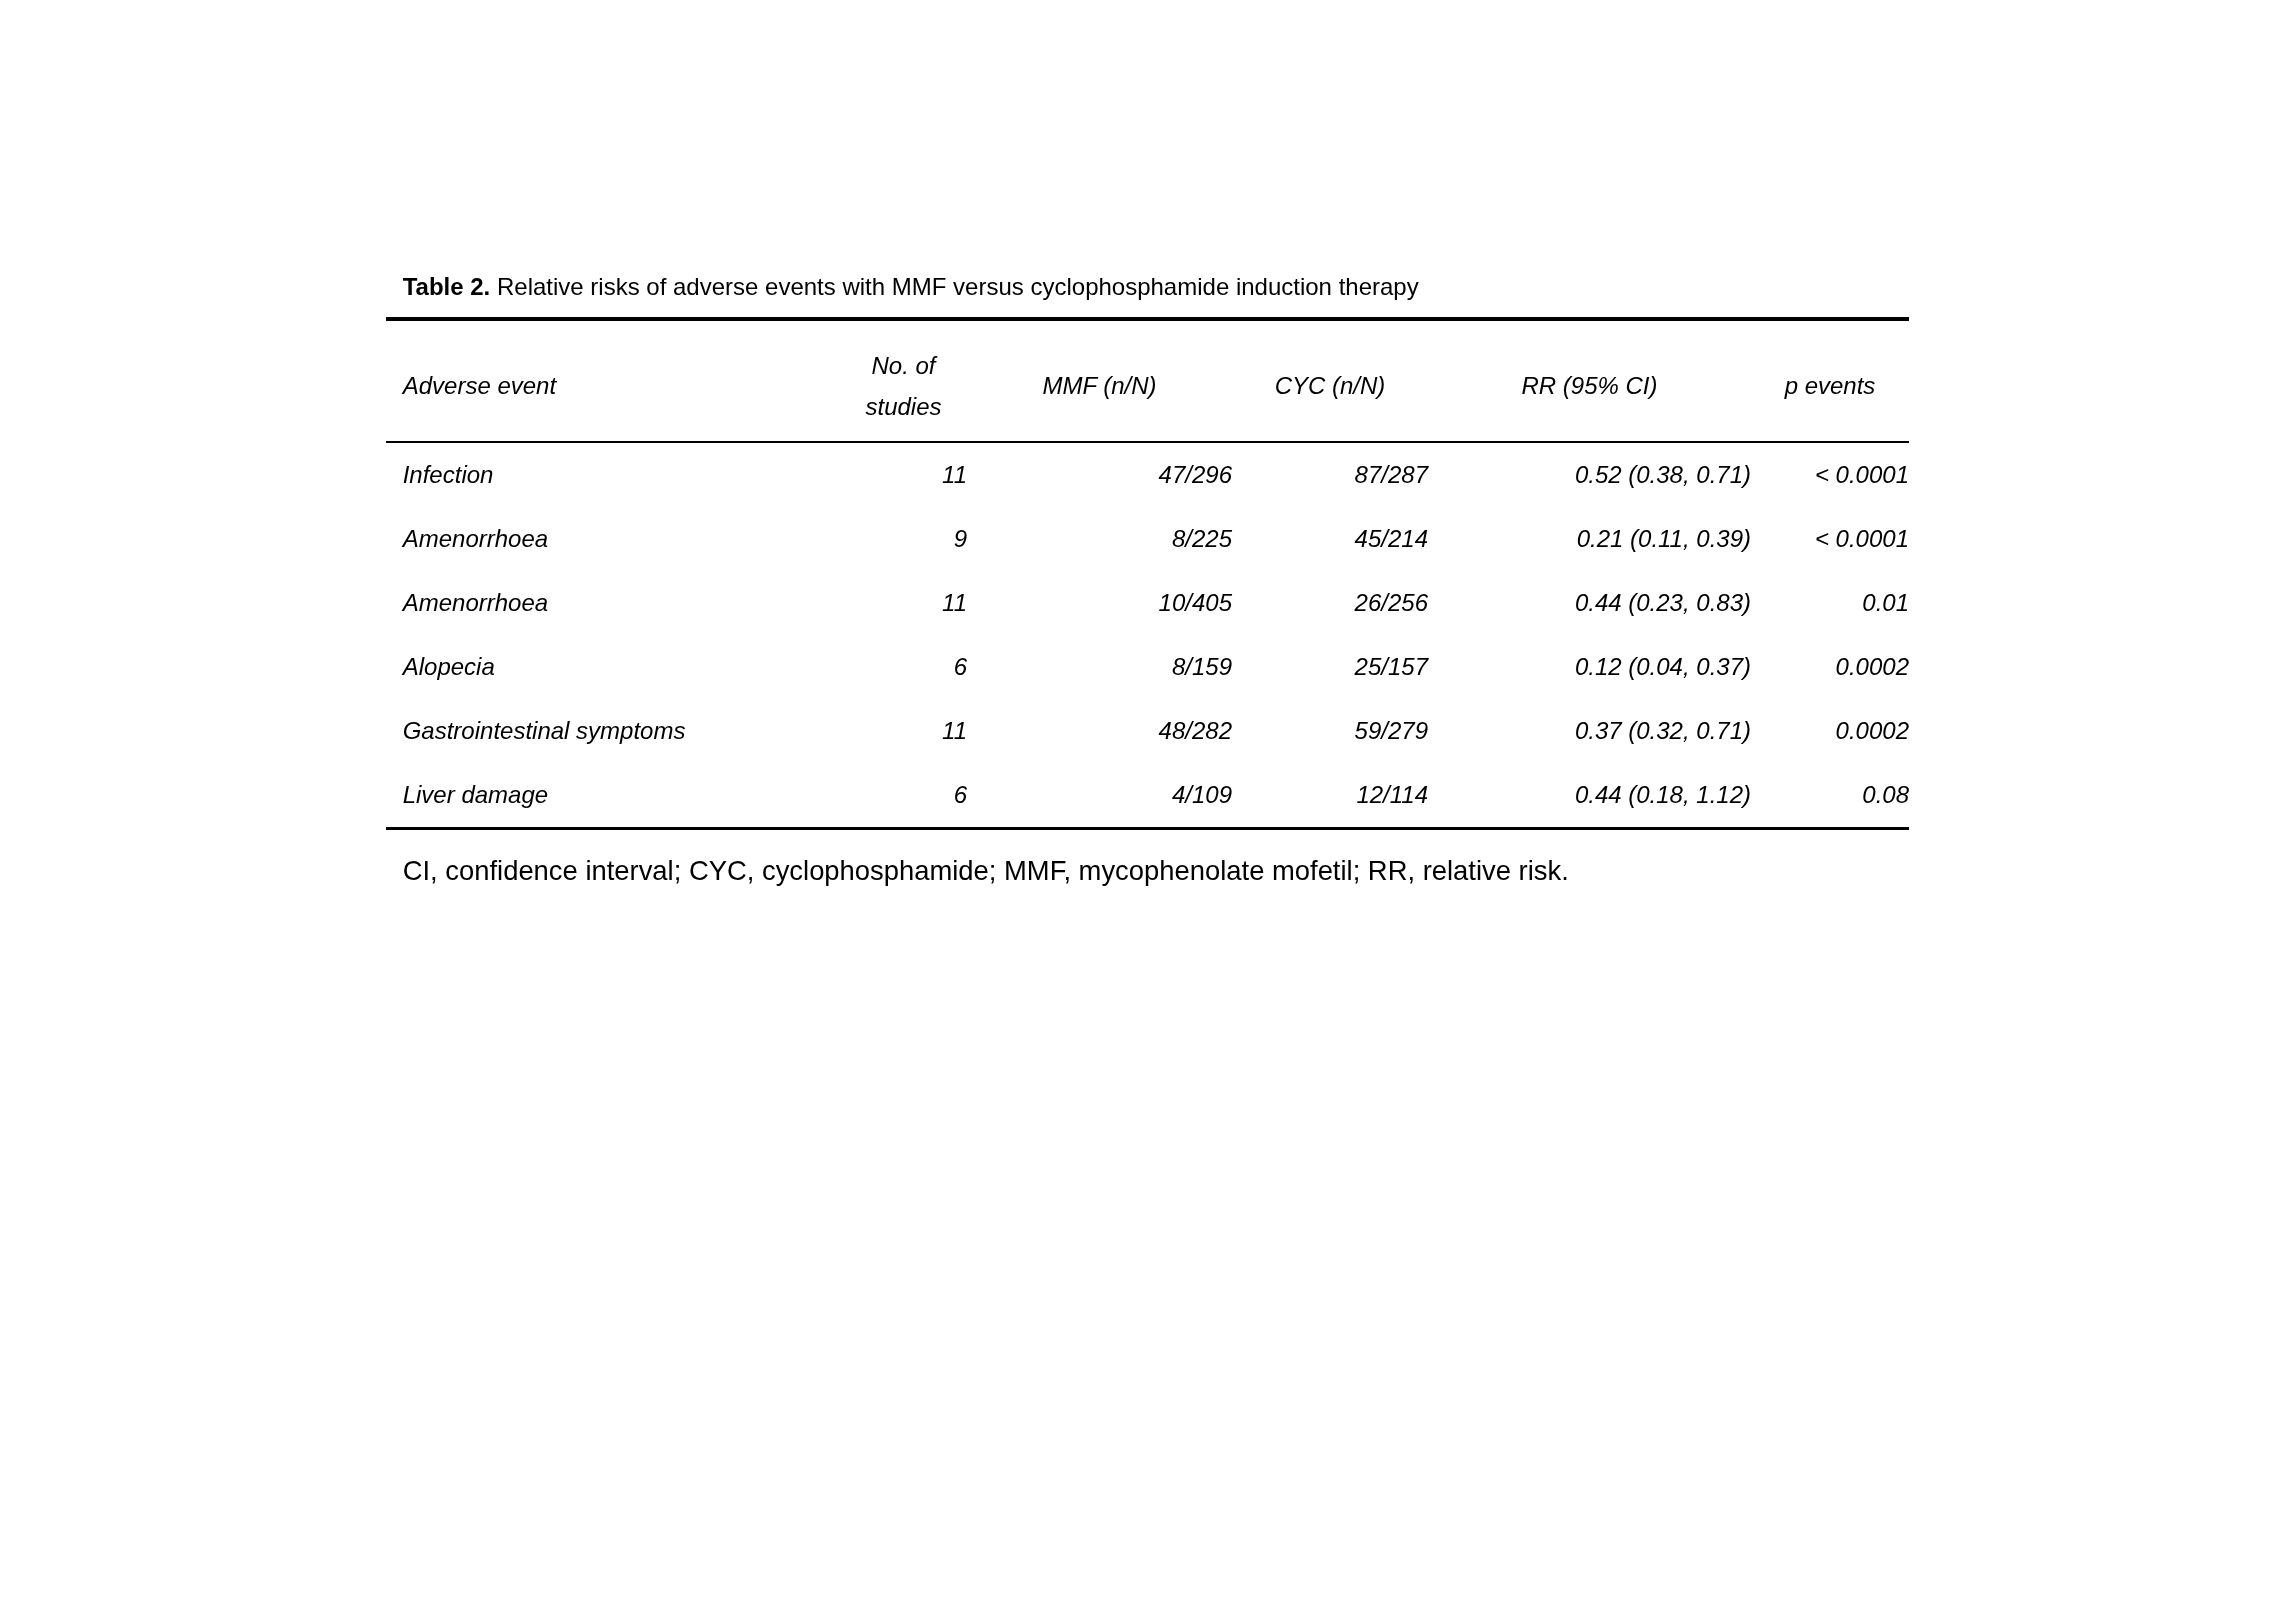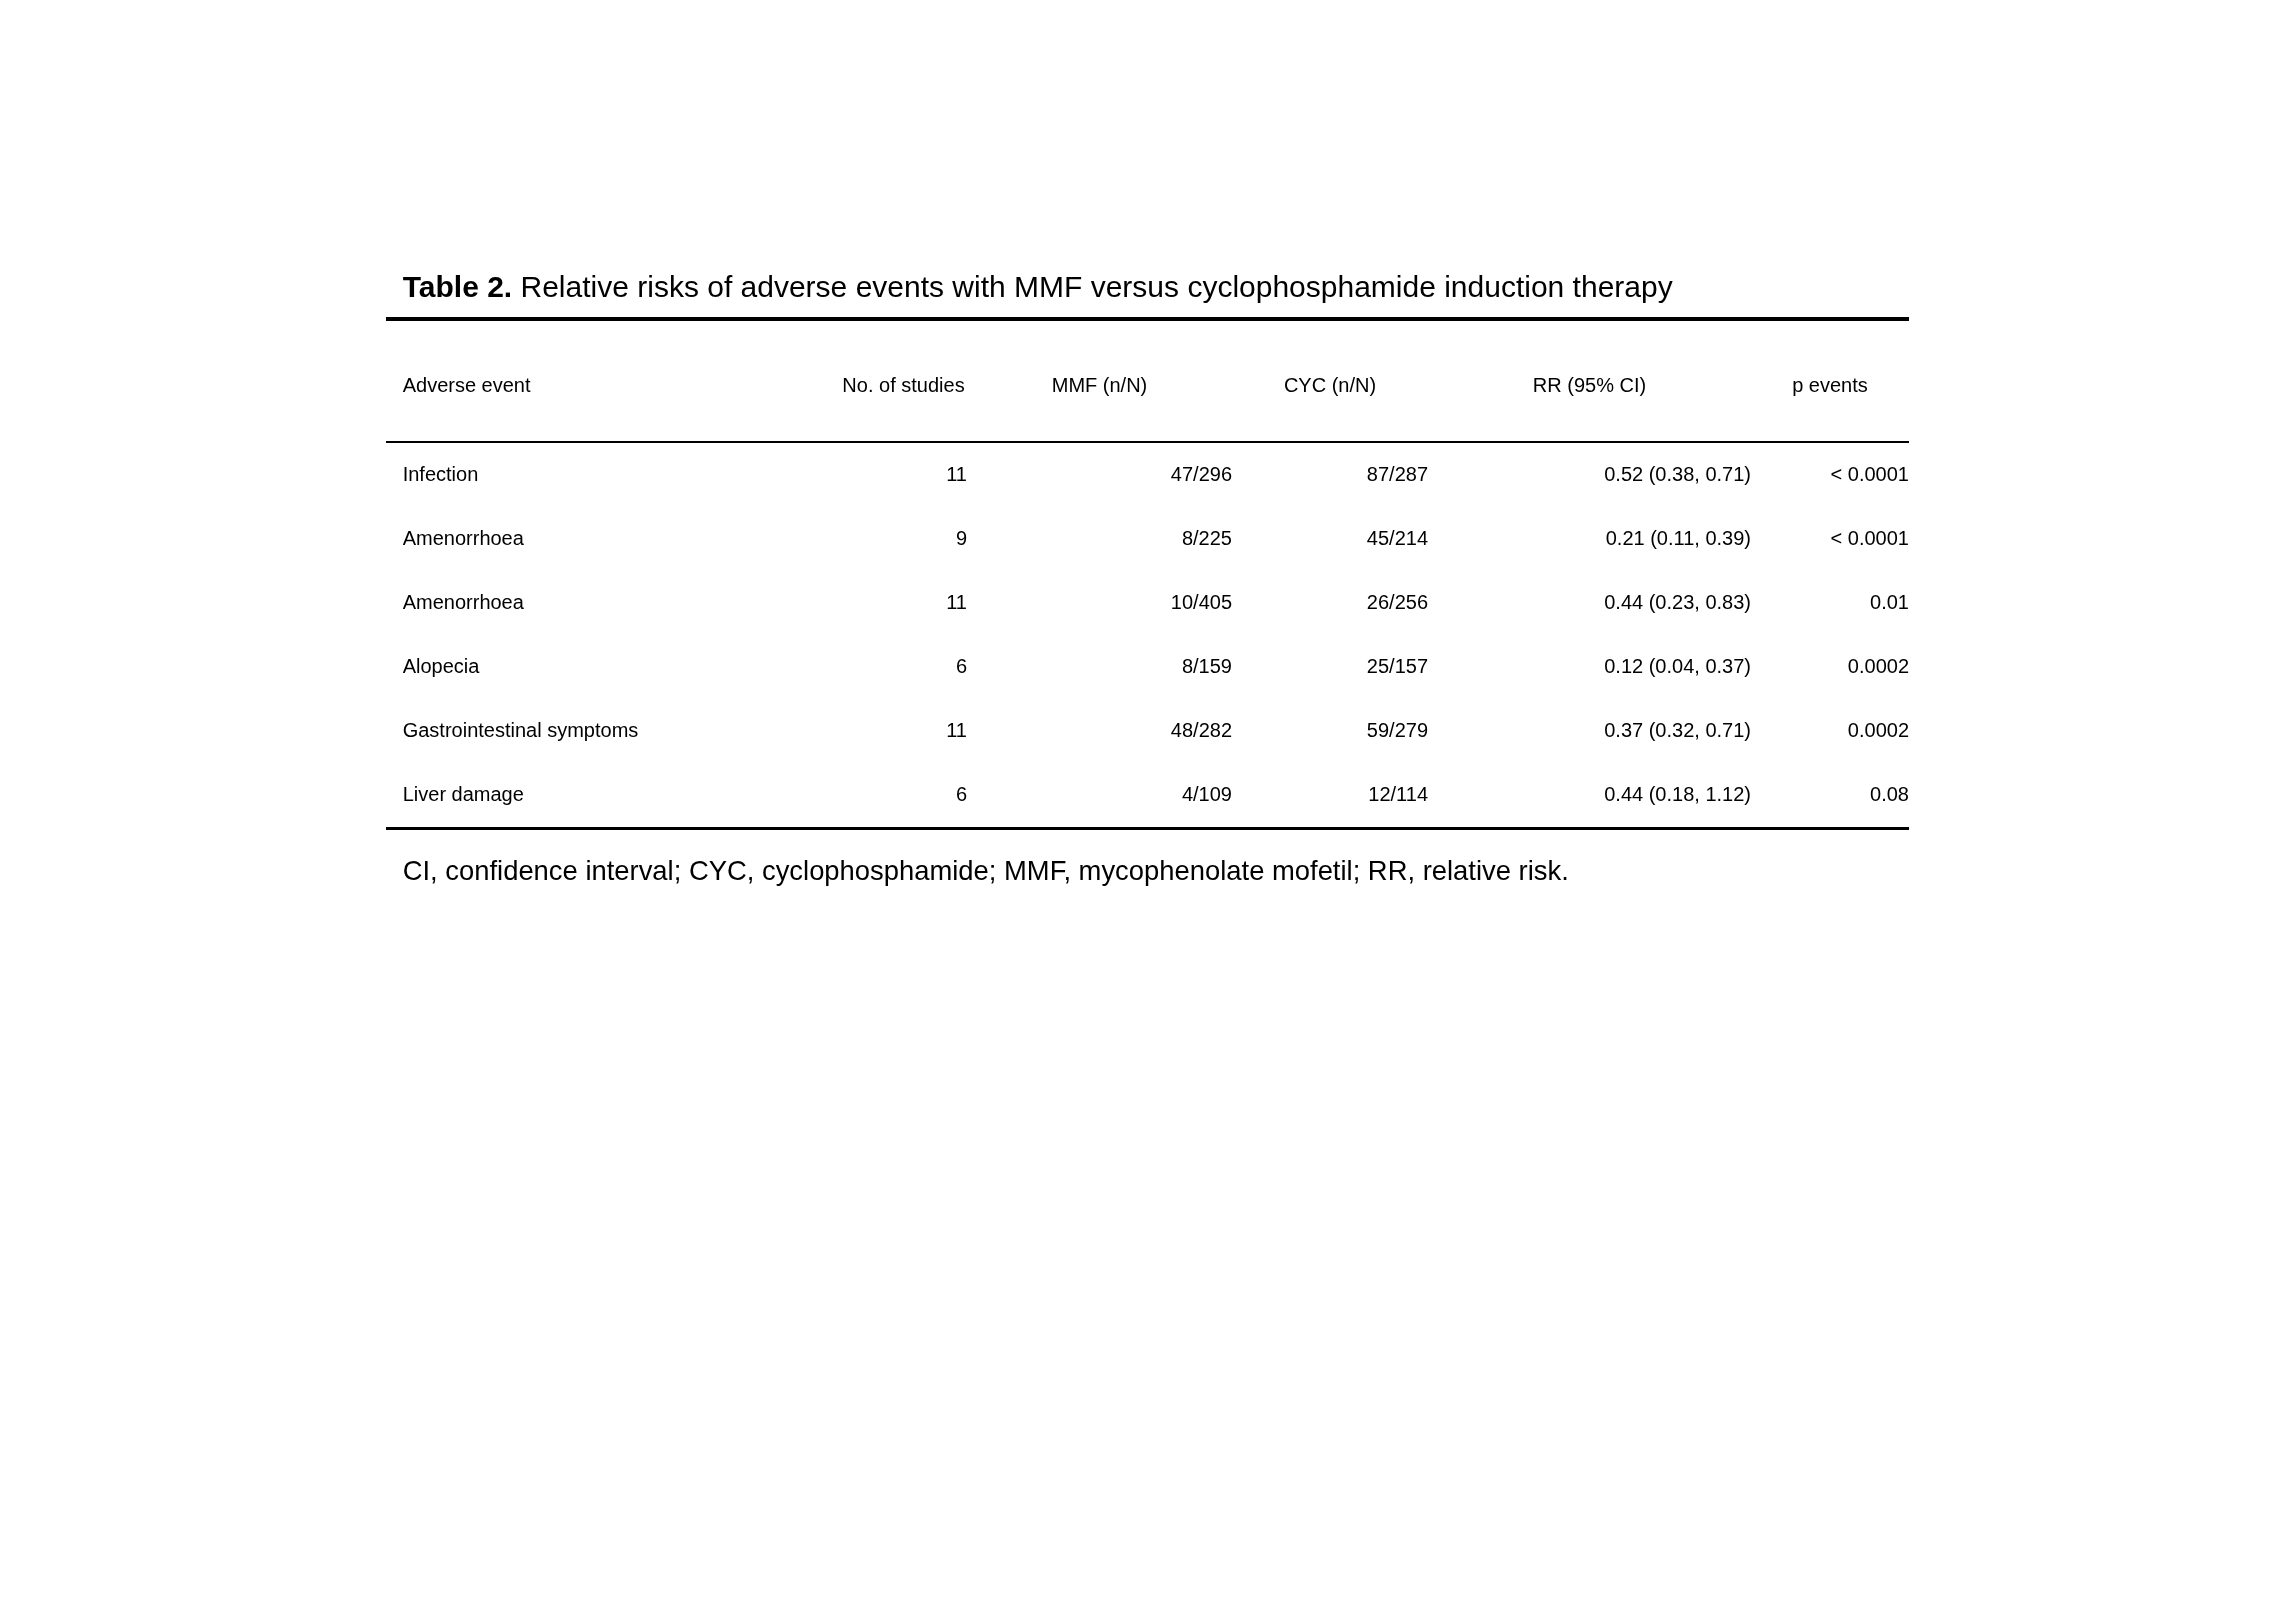--- a/index.html
+++ b/index.html
@@ -15,36 +15,37 @@
     color: #000000;
     overflow: hidden;
   }
   .sheet {
     position: absolute;
     left: 386px;
     top: 270px;
     width: 1523px;
   }
   .table-title {
-    font-size: 30px;
+    font-size: 24px;
     line-height: 33px;
     margin: 0 0 13.7px 0;
     padding-left: 16.7px;
     white-space: nowrap;
   }
   .table-title .title-label {
     font-weight: bold;
   }
   table.adverse-table {
     width: 100%;
     border-collapse: collapse;
     table-layout: fixed;
     border-top: 4.9px solid #000000;
     border-bottom: 3.9px solid #000000;
-    font-size: 20px;
+    font-size: 24px;
+    font-style: italic;
   }
   table.adverse-table thead th {
     font-weight: normal;
     border-bottom: 2.9px solid #000000;
     height: 123px;
     box-sizing: border-box;
     vertical-align: middle;
     line-height: 41px;
     padding: 9.8px 0 0 0;
     text-align: center;

